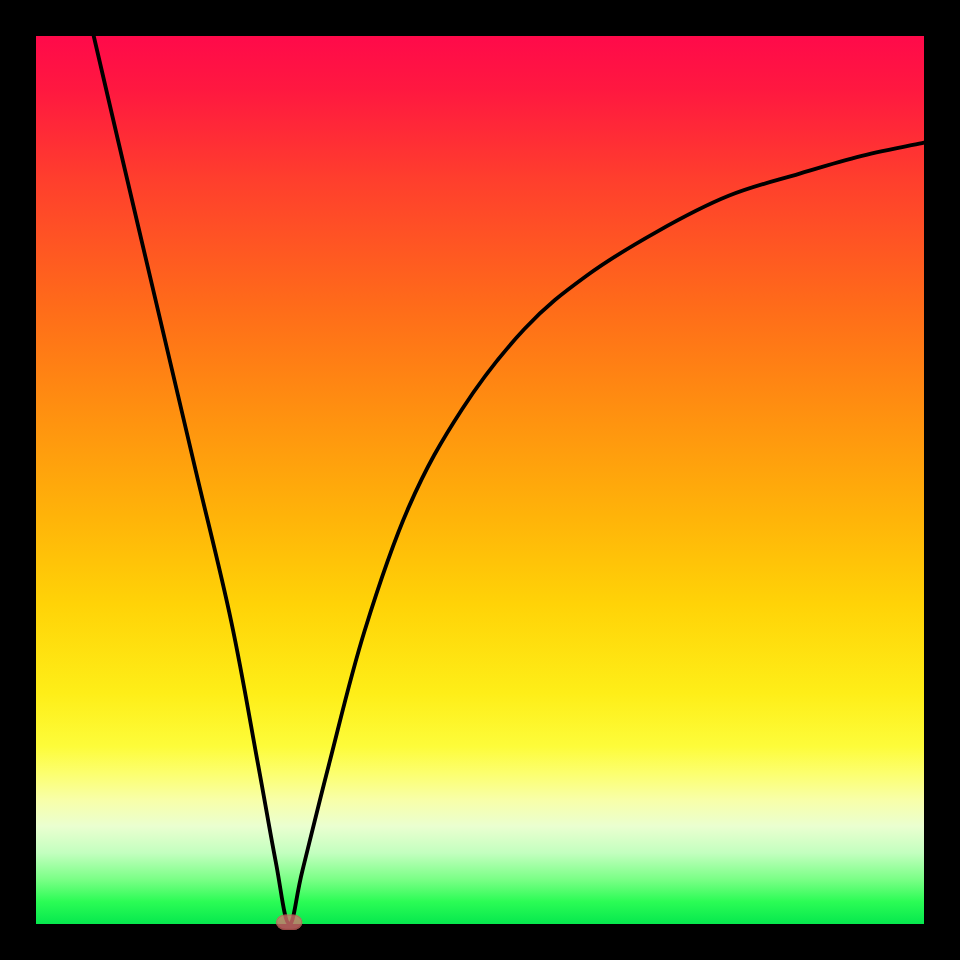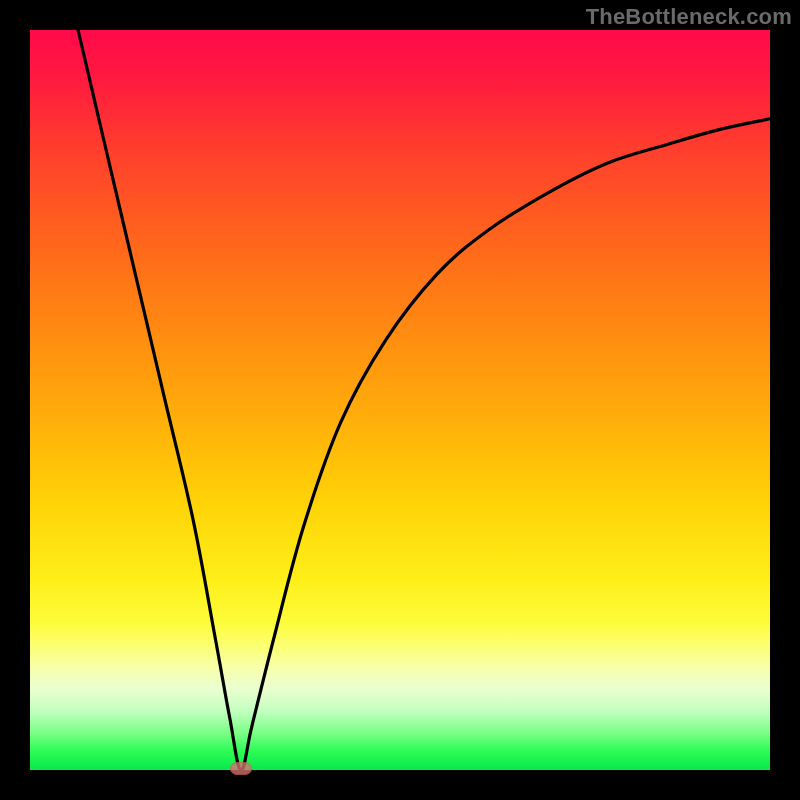--- a/index.html
+++ b/index.html
@@ -68,21 +68,20 @@
     height: 13px;
     border-radius: 8px / 6.5px;
     opacity: 0.78;
   }
 </style>
 </head>
 <body>
 
 <div class="frame">
 
-  <div class="watermark">TheBottleneck.com</div>
 
   <div class="plot-area">
 
     <svg class="curve" viewBox="0 0 740 740" preserveAspectRatio="none">
       <path id="curve-path" d="M 48.10 0.00 C 52.76 19.98, 64.01 68.38, 74.00 111.00 C 83.99 153.62, 92.94 191.51, 103.60 236.80 C 114.26 282.09, 122.54 317.31, 133.20 362.60 C 143.86 407.89, 153.48 444.44, 162.80 488.40 C 172.12 532.36, 178.34 570.84, 185.00 606.80 C 191.66 642.76, 195.14 664.22, 199.80 688.20 C 204.46 712.18, 206.90 738.67, 210.90 740.00 C 214.90 741.33, 216.01 719.58, 222.00 695.60 C 227.99 671.62, 234.88 642.76, 244.20 606.80 C 253.52 570.84, 261.81 534.43, 273.80 495.80 C 285.79 457.17, 296.15 425.50, 310.80 392.20 C 325.45 358.90, 337.88 337.44, 355.20 310.80 C 372.52 284.16, 388.35 264.18, 407.00 244.20 C 425.65 224.22, 438.82 214.45, 458.80 199.80 C 478.78 185.15, 496.69 174.79, 518.00 162.80 C 539.31 150.81, 555.89 141.86, 577.20 133.20 C 598.51 124.54, 616.42 120.69, 636.40 114.70 C 656.38 108.71, 669.55 104.56, 688.20 99.90 C 706.85 95.24, 730.68 90.80, 740.00 88.80" fill="none" stroke="#000000" stroke-width="3.2" stroke-linecap="round" stroke-linejoin="round"></path>
     </svg>
 
     <div id="min-marker" class="marker" style="left: 199.9px; top: 732px; background: rgb(216, 115, 111); box-shadow: rgb(197, 95, 90) 0px 0px 0px 1px inset;"></div>
 
   </div>

